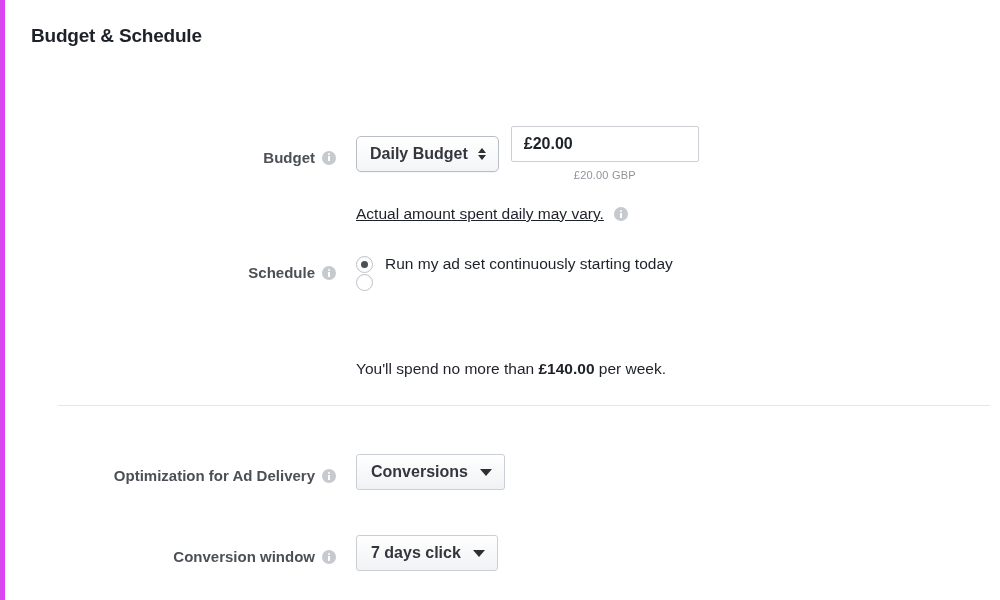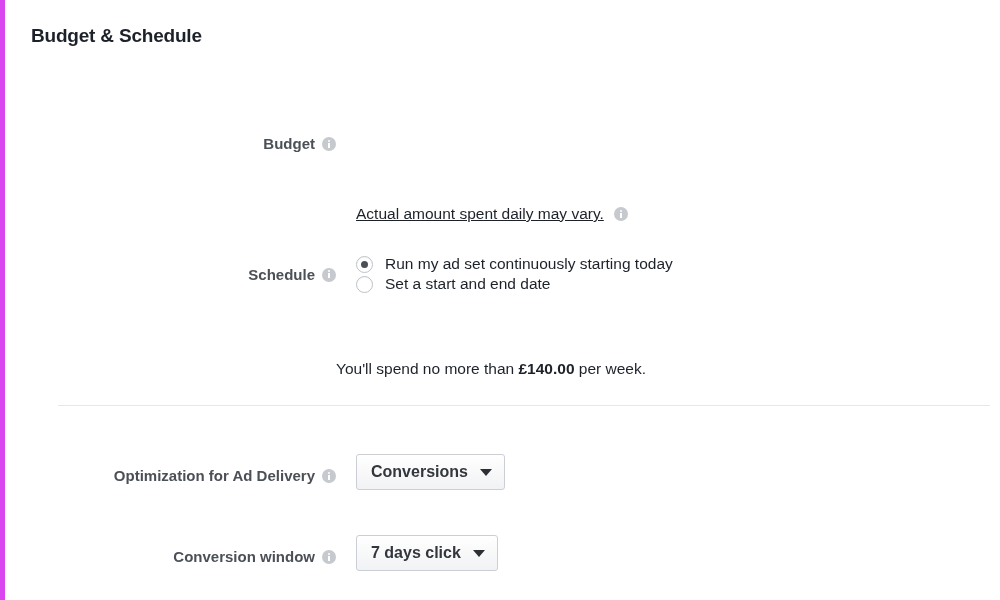--- a/index.html
+++ b/index.html
@@ -273,20 +273,33 @@
 
   <div class="section-header">
     <h1 class="section-title">Budget &amp; Schedule</h1>
   </div>
 
   <div class="form-row" style="left:26px; top:126px; width:700px;">
     <div class="row-label" style="width:305px; padding-top:8px;">
       <span>Budget</span>
       <span class="info-icon"></span>
     </div>
+    <div class="row-field" style="margin-left:20px;">
+      <div class="fb-select">
+        <span>Daily Budget</span>
+        <span class="updown-icon">
+            <i class="up"></i>
+            <i class="down"></i>
+          </span>
+      </div>
+      <div class="input-wrap">
+        <input class="fb-input" type="text" value="£20.00" style="">
+        <div class="input-help">£20.00 GBP</div>
+      </div>
+    </div>
   </div>
 
   <div class="form-row" style="left:26px; top:204px; width:700px;">
     <div class="row-label" style="width:305px;"></div>
     <div class="note" style="margin-left:20px;">
       <span>Actual amount spent daily may vary.</span>
       <span class="info-icon"></span>
     </div>
   </div>
 
@@ -295,28 +308,27 @@
       <span>Schedule</span>
       <span class="info-icon"></span>
     </div>
     <div class="radio-group" style="margin-left:20px;">
       <div class="radio-item selected">
         <span class="radio-mark"></span>
         <span class="radio-label">Run my ad set continuously starting today</span>
       </div>
       <div class="radio-item">
         <span class="radio-mark"></span>
-        <span class="radio-label">Set a start and end date</span>
       </div>
     </div>
   </div>
 
   <div class="form-row" style="left:26px; top:360px; width:760px;">
     <div class="row-label" style="width:305px;"></div>
-    <div class="spend-note" style=""><span>You'll spend no more than </span><b>£140.00</b><span> per week.</span></div>
+    <div class="spend-note" style="margin-left:20px;"><span>You'll spend no more than </span><b>£140.00</b><span> per week.</span></div>
   </div>
 
   <div class="divider"></div>
 
   <div class="form-row" style="left:26px; top:454px; width:700px;">
     <div class="row-label" style="width:305px; padding-top:8px;">
       <span>Optimization for Ad Delivery</span>
       <span class="info-icon"></span>
     </div>
     <div class="row-field" style="margin-left:20px;">

